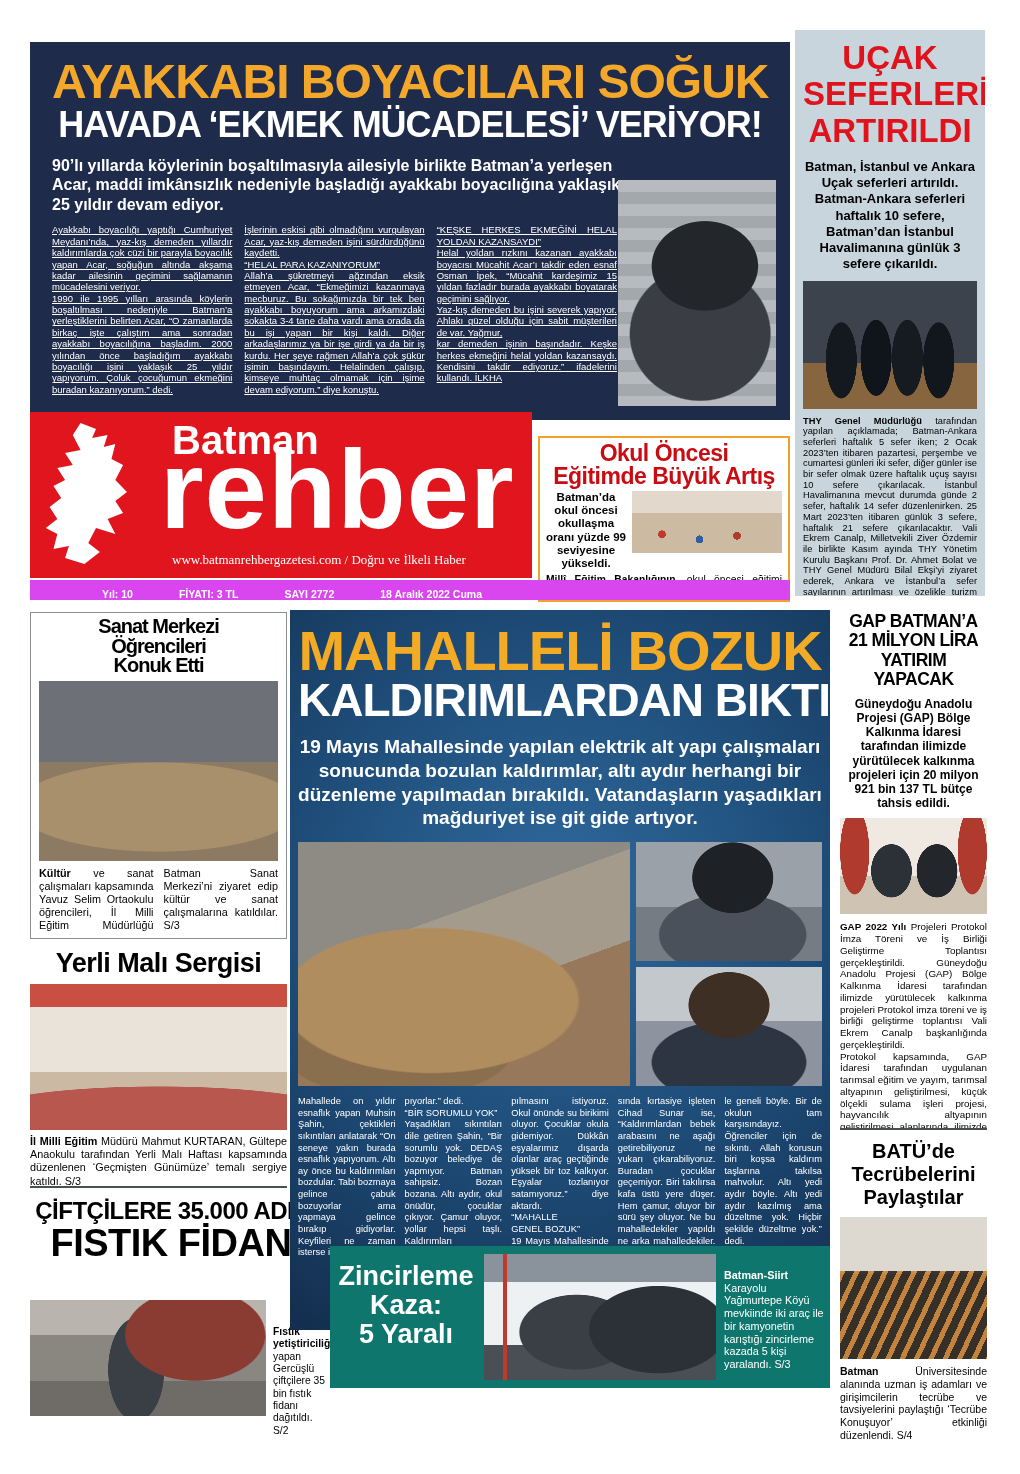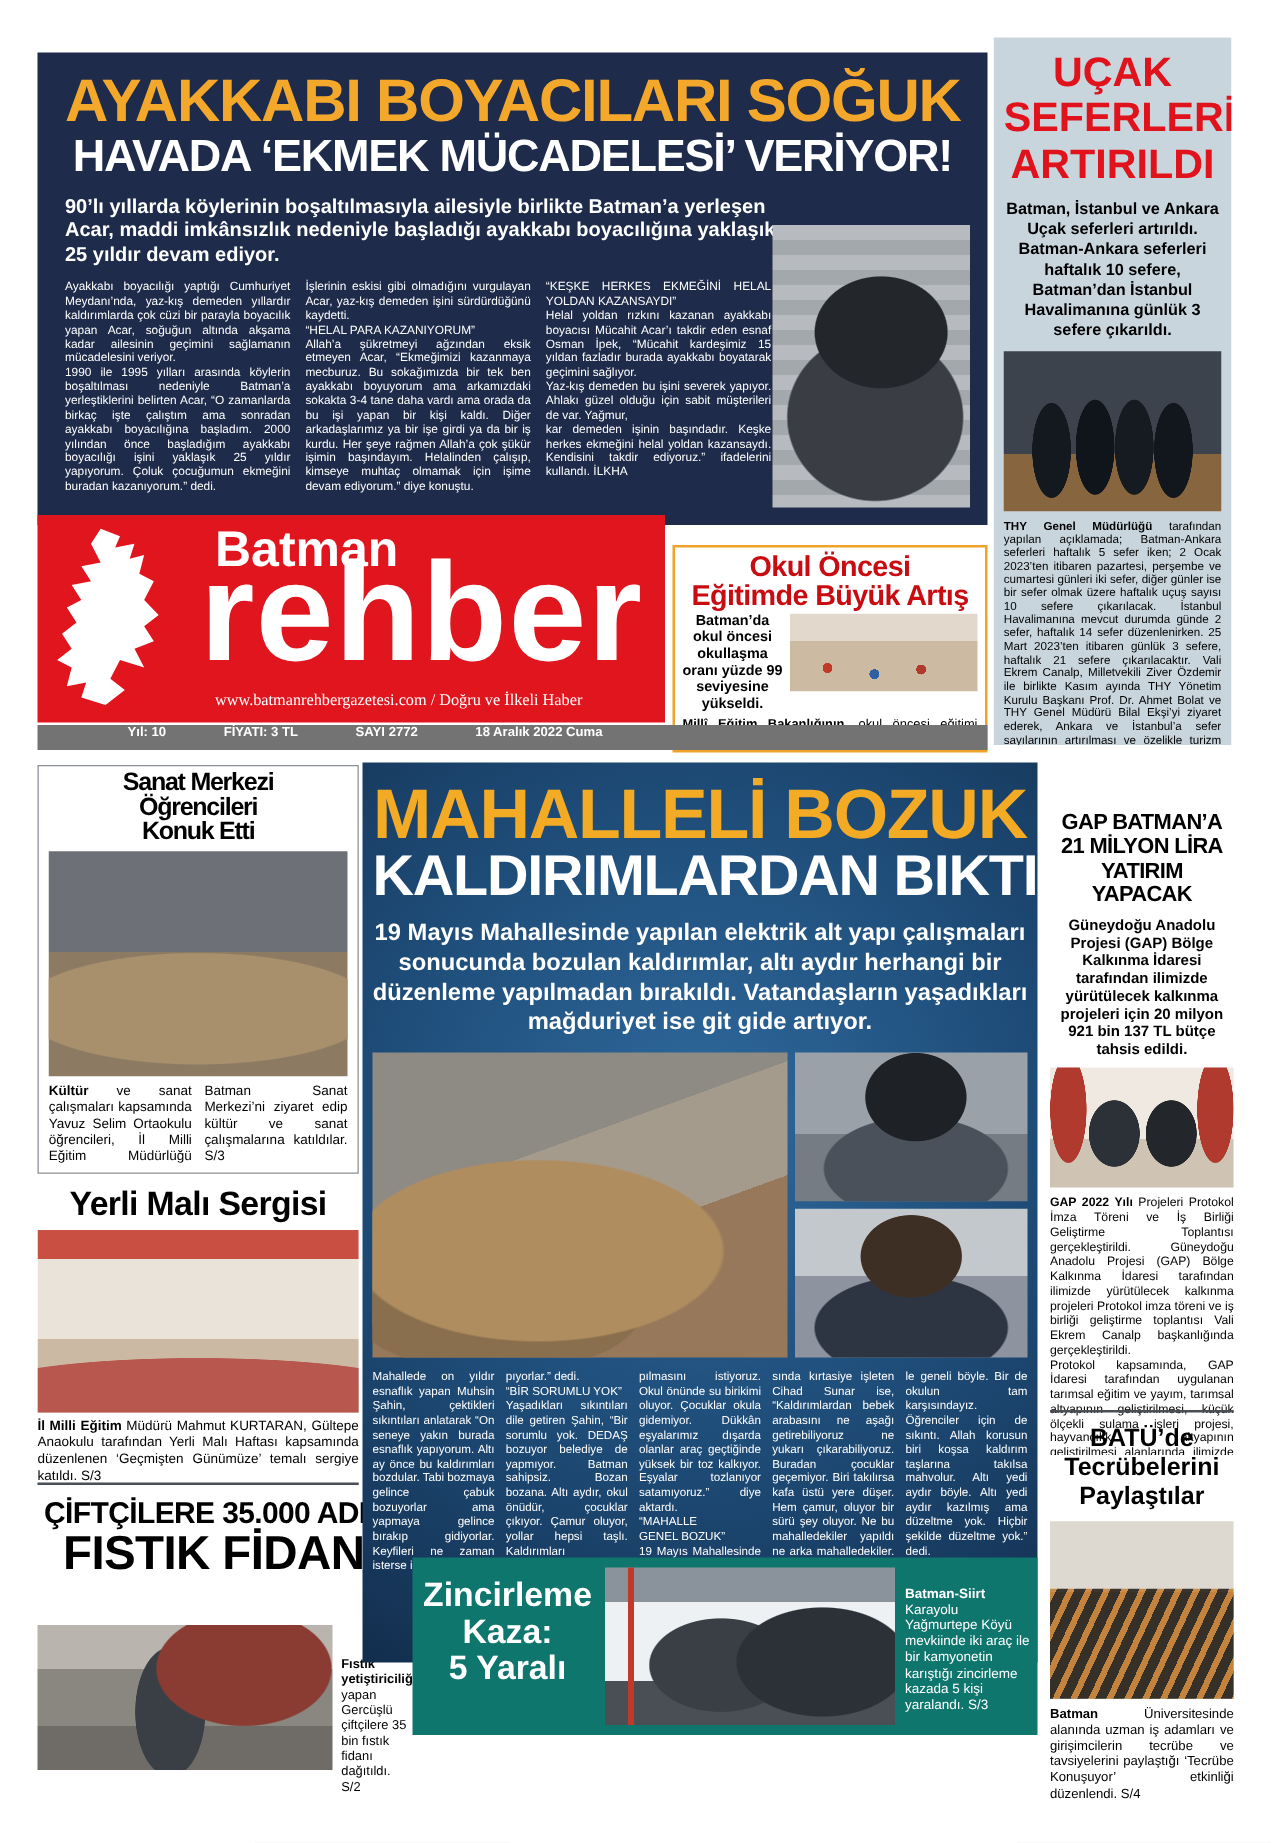--- a/index.html
+++ b/index.html
@@ -13,21 +13,21 @@
   .jt { text-align:justify; }
 
   
   #top-article { position:absolute; left:30px; top:30px; width:760px; height:378px;
     background:#1e2b4a; color:#fff; padding:16px 22px 12px; overflow:hidden;margin-top:12px; }
   .top-h1 { color:#f3a82b; font-size:48px; font-weight:900; text-align:center;
     letter-spacing:-1px; line-height:1.0; white-space:nowrap; }
   .top-h2 { color:#fff; font-size:36px; font-weight:900; text-align:center;
     letter-spacing:-1px; line-height:1.05; white-space:nowrap; }
   .top-deck { width:575px; font-size:16px; font-weight:bold; line-height:1.22; margin-top:12px; }
-  .top-cols { display:flex; gap:12px; width:565px; margin-top:10px; }
+  .top-cols { display:flex; gap:12px; width:565px; margin-top:10px;text-decoration:underline; }
   .top-col { flex:1; font-size:9.5px; line-height:1.2; }
   .photo-shoe { position:absolute; right:14px; top:138px; width:158px; height:226px;
     background:
       radial-gradient(ellipse 34% 20% at 55% 38%, #23262b 0 98%, transparent 100%),
       radial-gradient(ellipse 45% 30% at 52% 68%, #3a3e44 0 98%, transparent 100%),
       repeating-linear-gradient(180deg, #b7bbbf 0 12px, #a3a8ad 12px 24px); }
 
   
   #ucak-box { position:absolute; left:795px; top:30px; width:190px; height:566px;
     background:#c9d5dd; padding:10px 8px; overflow:hidden; }
@@ -58,22 +58,22 @@
   .okul-deck { width:80px; font-size:11.5px; font-weight:bold; text-align:center; line-height:1.15; }
   .photo-kindergarten { flex:1; height:62px;
     background:
       radial-gradient(circle 4px at 20% 70%, #c0392b 0 98%, transparent 100%),
       radial-gradient(circle 4px at 45% 78%, #2e5fa3 0 98%, transparent 100%),
       radial-gradient(circle 4px at 70% 72%, #b03a2e 0 98%, transparent 100%),
       linear-gradient(180deg,#e2d8cb 0 35%, #cdbaa2 35% 100%); }
   .okul-body { font-size:10.3px; line-height:1.18; margin-top:4px; }
 
   
-  #info-bar { position:absolute; left:30px; top:580px; width:760px; height:20px; background:#737373;
-    color:#fff; display:flex; align-items:flex-start; gap:46px; padding-left:72px; font-size:10.5px; font-weight:bold; }
+  #info-bar { position:absolute; left:30px; top:580px; width:760px; height:20px; background:#d946ef;
+    color:#fff; display:flex; align-items:flex-end; gap:46px; padding-left:72px; font-size:10.5px; font-weight:bold; }
 
   
   #sanat-box { position:absolute; left:30px; top:612px; width:257px; height:327px;
     border:1px solid #8a8f96; padding:4px 8px; overflow:hidden; }
   .sanat-h { font-size:20px; font-weight:900; text-align:center; line-height:0.98; letter-spacing:-1px; color:#000; }
   .photo-art { height:180px; margin-top:5px;
     background:
       radial-gradient(ellipse 60% 25% at 50% 70%, #a8906d 0 98%, transparent 100%),
       linear-gradient(180deg,#6d7177 0 45%, #8c7a63 45% 100%); }
   .sanat-caption { margin-top:6px; column-count:2; column-gap:10px; font-size:10.8px; line-height:1.22; }
@@ -133,21 +133,21 @@
     padding-top:16px; white-space:pre-line; }
   .photo-ambulance { width:232px; height:126px; margin:8px 2px;
     background:
       linear-gradient(90deg, transparent 0 8%, #c0392b 8% 10%, transparent 10%),
       radial-gradient(ellipse 30% 35% at 75% 60%, #2c3138 0 98%, transparent 100%),
       radial-gradient(ellipse 25% 30% at 40% 62%, #3a3f46 0 98%, transparent 100%),
       linear-gradient(180deg,#8a939b 0 22%, #eef1f4 22% 72%, #4a4f55 72% 100%); }
   .z-caption { flex:1; font-size:10.8px; line-height:1.18; padding:23px 6px 0; }
 
   
-  #gap-article { position:absolute; left:840px; top:612px; width:147px; height:516px; overflow:hidden;margin-top:36px; }
+  #gap-article { position:absolute; left:840px; top:612px; width:147px; height:516px; overflow:hidden; }
   .gap-h { font-size:17.5px; font-weight:900; text-align:center; line-height:1.1; letter-spacing:-0.5px; white-space:pre-line; color:#000; }
   .gap-deck { font-size:12px; font-weight:bold; text-align:center; line-height:1.18; margin-top:8px; }
   .photo-gap { height:96px; margin-top:8px;
     background:
       radial-gradient(ellipse 10% 45% at 10% 35%, #b03a2e 0 98%, transparent 100%),
       radial-gradient(ellipse 10% 45% at 90% 35%, #b03a2e 0 98%, transparent 100%),
       radial-gradient(ellipse 14% 28% at 35% 55%, #2c3138 0 98%, transparent 100%),
       radial-gradient(ellipse 14% 28% at 66% 55%, #23262b 0 98%, transparent 100%),
       linear-gradient(180deg,#efe9e2 0 60%, #cfc4b4 60% 100%); }
   .gap-body { font-size:9.8px; line-height:1.2; margin-top:7px; }

